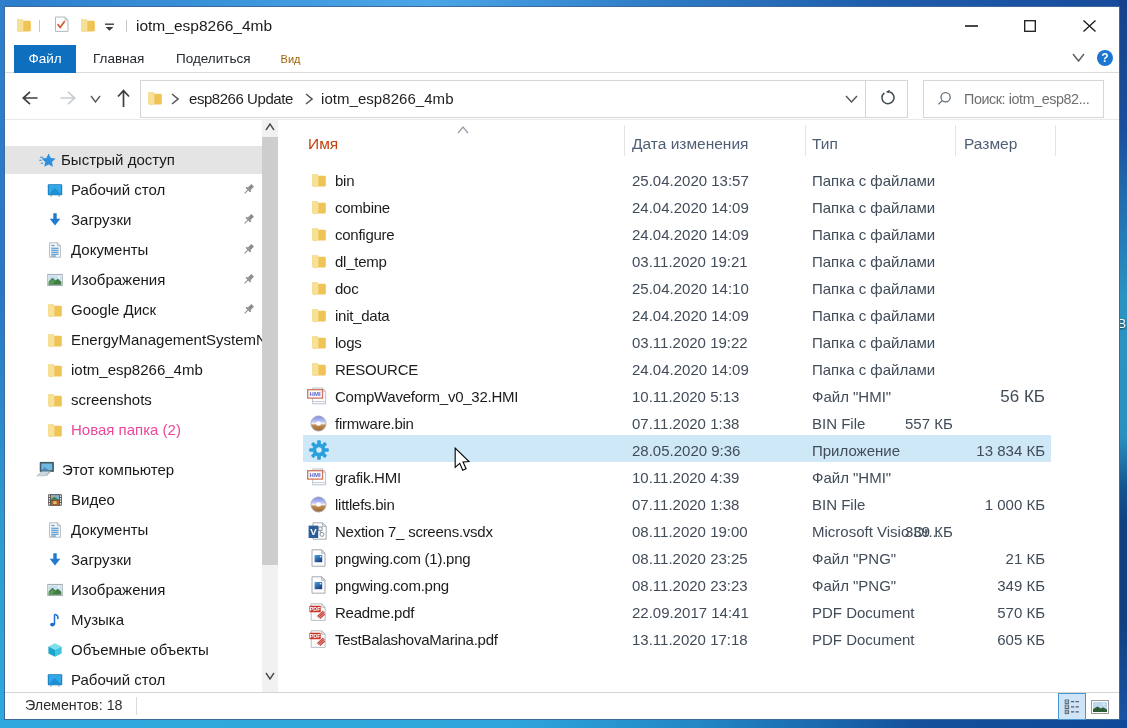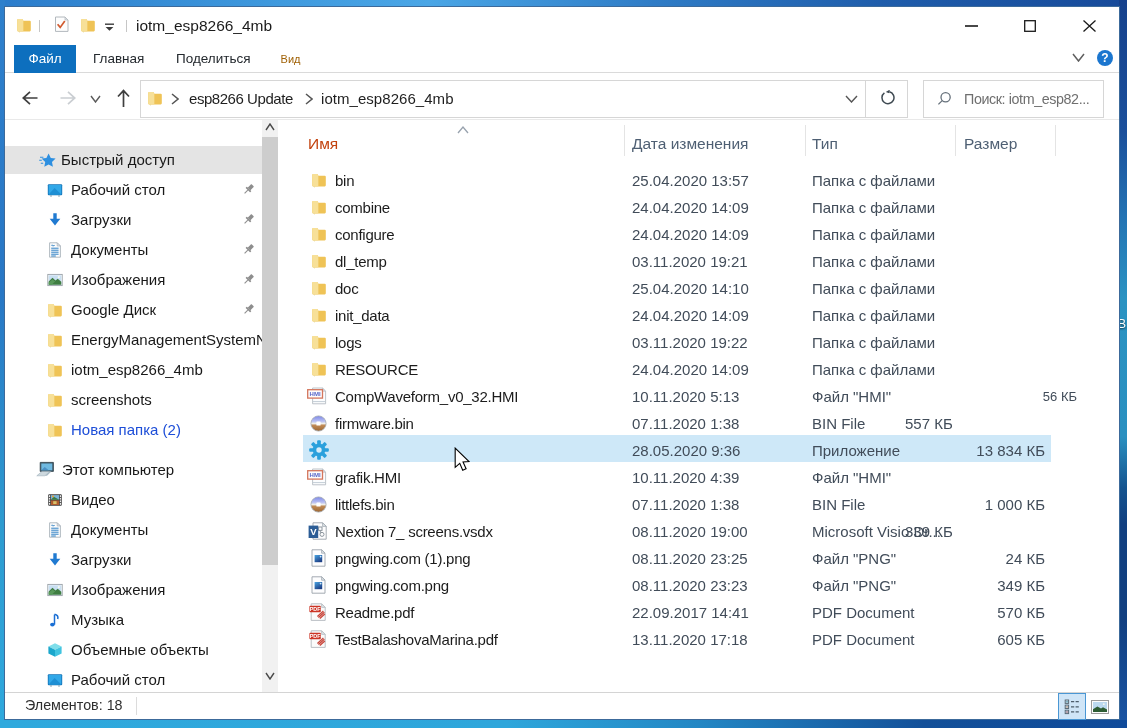--- a/index.html
+++ b/index.html
@@ -195,21 +195,21 @@
       <path d="M1.2 3.2 q0-1.1 1.1-1.1 h3.6 q.7 0 .95.55 l.5 1.05 h6.4 q1.05 0 1.05 1.05 v8.6 q0 1.05-1.05 1.05 H2.25 q-1.05 0-1.05-1.05 z" fill="#efc356"></path>
 <path d="M1.2 3.2 q0-1.1 1.1-1.1 h3.6 q.7 0 .95.55 l.5 1.05 v10.75 H2.25 q-1.05 0-1.05-1.05z" fill="#f7e098"></path>
 <path d="M2.4 14.45 l1.6 1.3 .02-1.3z" fill="#e6d696"></path>
     </svg>
 <div class="txt" style="left:71px;top:386px;line-height:28px;font-size:15px;color:#191919;width:191px;overflow:hidden">screenshots</div>
 <svg style="position:absolute;left:47px;top:422px" width="16" height="16" viewBox="0 0 16 16">
       <path d="M1.2 3.2 q0-1.1 1.1-1.1 h3.6 q.7 0 .95.55 l.5 1.05 h6.4 q1.05 0 1.05 1.05 v8.6 q0 1.05-1.05 1.05 H2.25 q-1.05 0-1.05-1.05 z" fill="#efc356"></path>
 <path d="M1.2 3.2 q0-1.1 1.1-1.1 h3.6 q.7 0 .95.55 l.5 1.05 v10.75 H2.25 q-1.05 0-1.05-1.05z" fill="#f7e098"></path>
 <path d="M2.4 14.45 l1.6 1.3 .02-1.3z" fill="#e6d696"></path>
     </svg>
-<div class="txt" style="left:71px;top:416px;line-height:28px;font-size:15px;color:#1d4ed8;width:191px;overflow:hidden">Новая папка (2)</div>
+<div class="txt" style="left:71px;top:416px;line-height:28px;font-size:15px;color:#ec4899;width:191px;overflow:hidden">Новая папка (2)</div>
 <svg style="position:absolute;left:36px;top:461px" width="19" height="17" viewBox="0 0 19 17">
       <path d="M4.2 1.4 h13.2 v9 H4.2z" fill="#3f5866" stroke="#2c3e48" stroke-width=".8"></path>
 <rect x="5.3" y="2.5" width="11" height="6.8" fill="#6fb9e0"></rect>
 <path d="M5.3 9.3 l3.4-3.4 4 3.4z" fill="#4a90c4"></path>
 <path d="M0.8 14.8 L6 10.4 h7.6 L9 14.8z" fill="#cdd8de" stroke="#9fb0ba" stroke-width=".6"></path>
 <path d="M9 14.8 l4.6-4.4 h1.8 l-4.4 4.4z" fill="#a8bac4"></path>
     </svg>
 <div class="txt" style="left:62px;top:456px;line-height:28px;font-size:15px;color:#191919">Этот компьютер</div>
 <svg style="position:absolute;left:47px;top:492px" width="16" height="16" viewBox="0 0 16 16">
       <rect x="1.2" y="2.2" width="13.6" height="11.6" rx="1" fill="#3a3a3a"></rect>
@@ -362,21 +362,21 @@
 <svg style="position:absolute;left:307px;top:386.5px" width="20" height="18" viewBox="0 0 20 18">
       <path d="M5.6 1 h9.8 l3.2 3.2 v12.6 H5.6z" fill="#fcfdfe" stroke="#b5bcc3" stroke-width=".9"></path>
 <path d="M15.4 1 l3.2 3.2 h-3.2z" fill="#dfe4e9" stroke="#b5bcc3" stroke-width=".7"></path>
 <path d="M6 14.6 h12" stroke="#c3cdd6" stroke-width="1"></path>
 <rect x="0.7" y="2.7" width="14.8" height="8.4" fill="#fefcfc" stroke="#d4765c" stroke-width="1.3"></rect>
 <text x="8.1" y="9" font-size="6" font-weight="bold" fill="#5565c8" text-anchor="middle" font-family="'Liberation Sans', sans-serif">HMI</text>
     </svg>
 <div class="txt" style="left:335px;top:382.5px;line-height:28px;font-size:15px;letter-spacing:-0.25px;color:#1c1c1c">CompWaveform_v0_32.HMI</div>
 <div class="txt" style="left:632px;top:382.5px;line-height:28px;font-size:15px;color:#414c59">10.11.2020 5:13</div>
 <div class="txt" style="left:812px;top:382.5px;line-height:28px;font-size:15px;color:#414c59">Файл "HMI"</div>
-<div class="txt" style="left:937px;top:382.5px;line-height:28px;font-size:13px;color:#414c59;width:140px;text-align:right">56 КБ</div>
+<div class="txt" style="left:905px;top:382.5px;line-height:28px;font-size:17px;color:#414c59;width:140px;text-align:right">56 КБ</div>
 <svg style="position:absolute;left:310px;top:414.5px" width="17" height="17" viewBox="0 0 17 17">
       <defs>
         <linearGradient id="dg" x1="0" y1="0" x2="0" y2="1">
 <stop offset="0" stop-color="#7d88e8"></stop>
           <stop offset=".36" stop-color="#b9c0f2"></stop>
           <stop offset=".5" stop-color="#efefea"></stop>
           <stop offset=".62" stop-color="#c08a55"></stop>
           <stop offset="1" stop-color="#9c6632"></stop>
         </linearGradient>
       </defs>
@@ -456,21 +456,21 @@
 <stop offset="0" stop-color="#49a4e2"></stop>
           <stop offset="1" stop-color="#1d3f86"></stop>
         </linearGradient>
       </defs>
 <rect x="3.6" y="6" width="7.6" height="7.2" fill="url(#pg)"></rect>
 <circle cx="9.6" cy="7.6" r=".9" fill="#cfe8f8"></circle>
     </svg>
 <div class="txt" style="left:335px;top:544.5px;line-height:28px;font-size:15px;letter-spacing:-0.25px;color:#1c1c1c">pngwing.com (1).png</div>
 <div class="txt" style="left:632px;top:544.5px;line-height:28px;font-size:15px;color:#414c59">08.11.2020 23:25</div>
 <div class="txt" style="left:812px;top:544.5px;line-height:28px;font-size:15px;color:#414c59">Файл "PNG"</div>
-<div class="txt" style="left:905px;top:544.5px;line-height:28px;font-size:15px;color:#414c59;width:140px;text-align:right">24 КБ</div>
+<div class="txt" style="left:905px;top:544.5px;line-height:28px;font-size:15px;color:#414c59;width:140px;text-align:right">21 КБ</div>
 <svg style="position:absolute;left:311px;top:575.5px" width="15" height="18" viewBox="0 0 15 18">
       <path d="M1 .8 h9.6 l3.4 3.4 v13 H1z" fill="#fdfdfe" stroke="#9aa2aa" stroke-width=".9"></path>
 <path d="M10.6 .8 l3.4 3.4 h-3.4z" fill="#e2e7eb" stroke="#9aa2aa" stroke-width=".7"></path>
 <defs>
         <linearGradient id="pg" x1="0" y1="0" x2=".6" y2="1">
 <stop offset="0" stop-color="#49a4e2"></stop>
           <stop offset="1" stop-color="#1d3f86"></stop>
         </linearGradient>
       </defs>
 <rect x="3.6" y="6" width="7.6" height="7.2" fill="url(#pg)"></rect>

